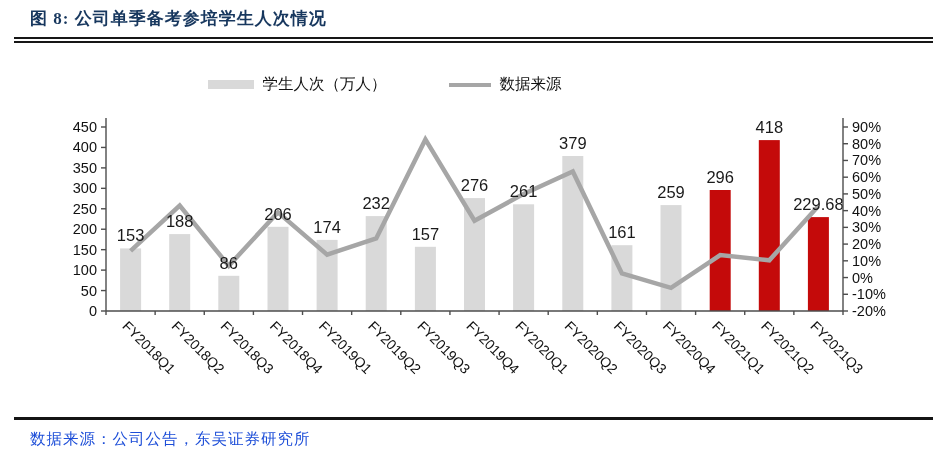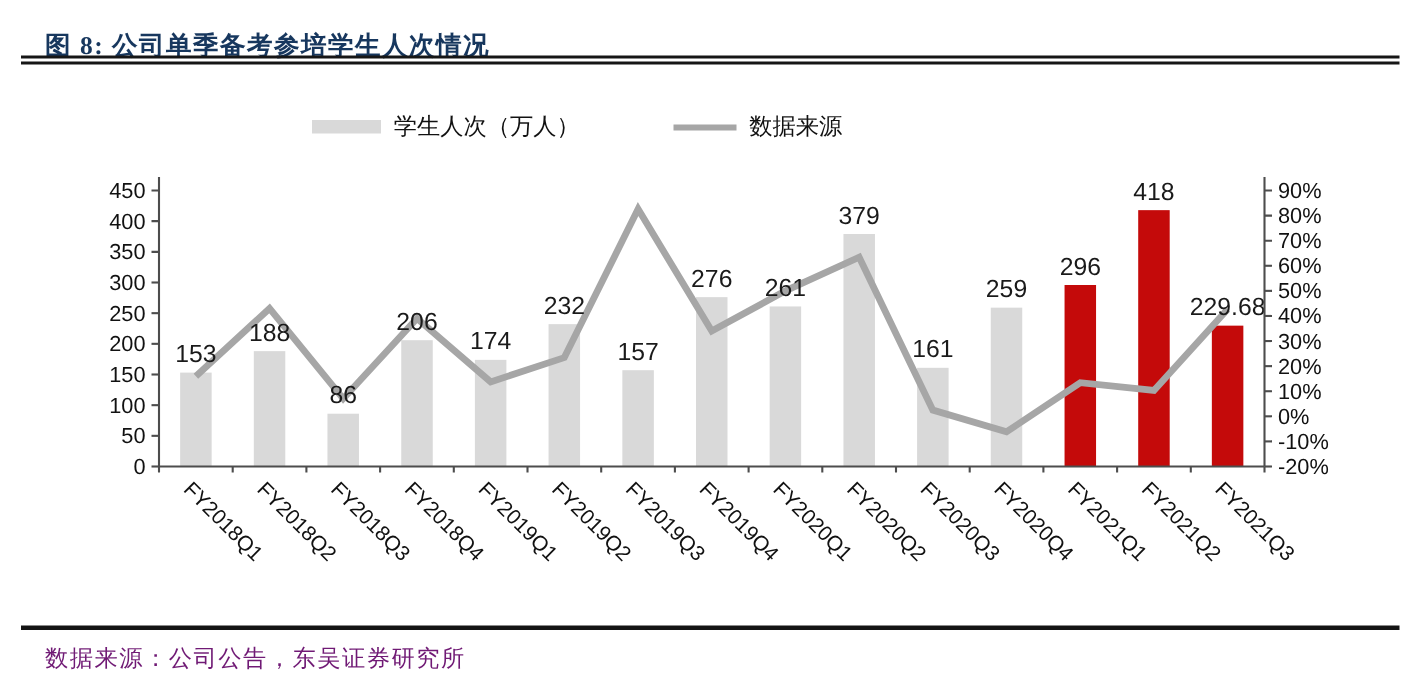--- a/index.html
+++ b/index.html
@@ -1,31 +1,31 @@
 <!DOCTYPE html>
 <html><head>
 <meta charset="utf-8">
 <style>
   html,body{margin:0;padding:0;background:#fff;}
   .page{position:relative;width:945px;height:462px;background:#ffffff;
         font-family:"Liberation Serif",serif;overflow:hidden;}
   .title{position:absolute;left:30px;top:7px;font-size:17px;font-weight:bold;
-         letter-spacing:1px;white-space:nowrap;margin-top:12px;}
+         letter-spacing:1px;white-space:nowrap;}
   .double-rule{position:absolute;left:14px;right:12px;top:37px;height:2px;
          border-top:2px solid #161616;border-bottom:2px solid #161616;}
   .legend{position:absolute;top:74px;left:0;width:769px;display:flex;
           justify-content:center;align-items:center;gap:62px;}
   .legend-item{display:flex;align-items:center;gap:9px;}
   .legend-text{font-size:15.5px;color:#111;}
   .swatch-bar{display:inline-block;width:46px;height:9px;}
   .swatch-line{display:inline-block;width:42px;height:4px;}
   .chart-wrap{position:absolute;left:0;top:100px;width:945px;height:302px;}
   svg{font-family:"Liberation Sans",sans-serif;}
   .bottom-rule{position:absolute;left:14px;right:12px;top:417px;height:3px;background:#141414;}
-  .source{position:absolute;left:30px;top:429px;font-size:15.5px;color:#701a75;
+  .source{position:absolute;left:30px;top:429px;font-size:15.5px;color:#1d4ed8;
           letter-spacing:1px;white-space:nowrap;}
 </style>
 </head>
 <body>
 
 <div class="page">
 
   <div class="title" style="color: rgb(23, 55, 94);">图 8:  公司单季备考参培学生人次情况</div>
 
   <div class="double-rule"></div>

